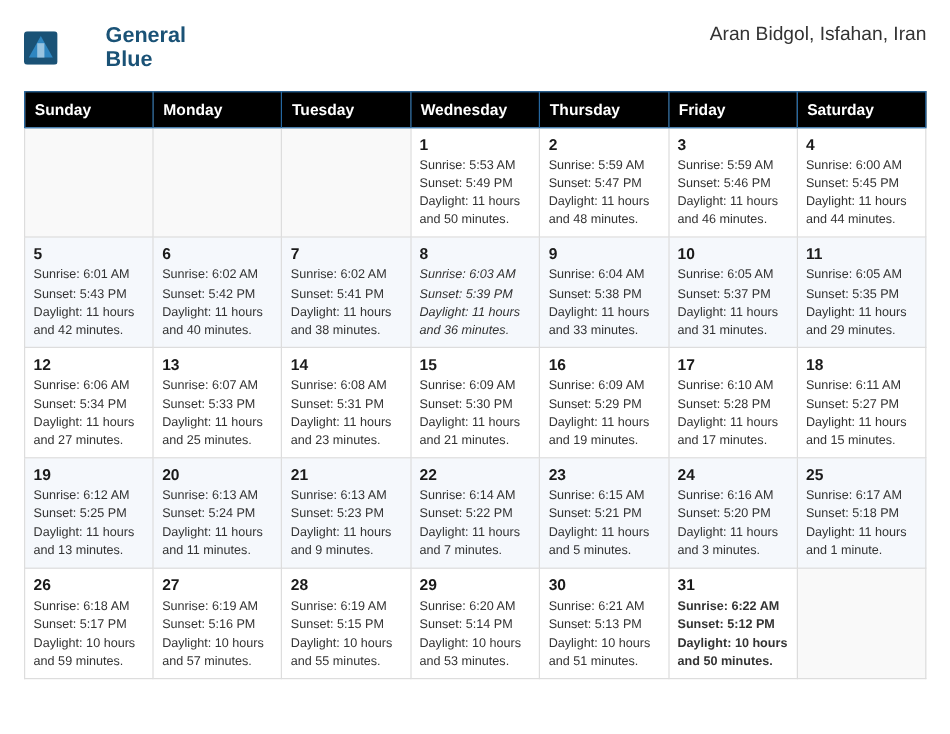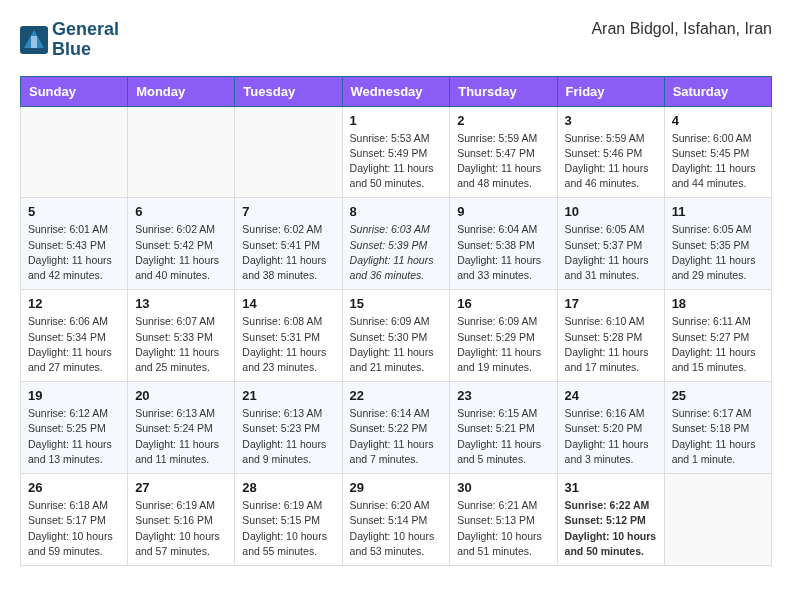--- a/index.html
+++ b/index.html
@@ -7,20 +7,21 @@
       font-family: Arial, sans-serif;
       background: #fff;
       width: 792px;
       min-height: 612px;
       padding: 20px;
     }
     .header-logo {
       display: flex;
       align-items: center;
       margin-bottom: 10px;
+      gap: 36px;
     }
     .logo-text {
       font-size: 18px;
       font-weight: bold;
       color: #1a5276;
       line-height: 1.1;
     }
     .logo-icon {
       width: 28px;
       height: 28px;
@@ -38,21 +39,21 @@
     .location-title {
       font-size: 16px;
       color: #333;
     }
     .calendar {
       width: 100%;
       border-collapse: collapse;
       border: 1px solid #ccc;
     }
     .calendar th {
-      background-color: #8b5cf6;
+      background-color: #000000;
       color: #fff;
       text-align: left;
       padding: 7px 8px;
       font-size: 13px;
       font-weight: bold;
       border: 1px solid #2567a0;
     }
     .calendar td {
       vertical-align: top;
       padding: 6px 7px;

